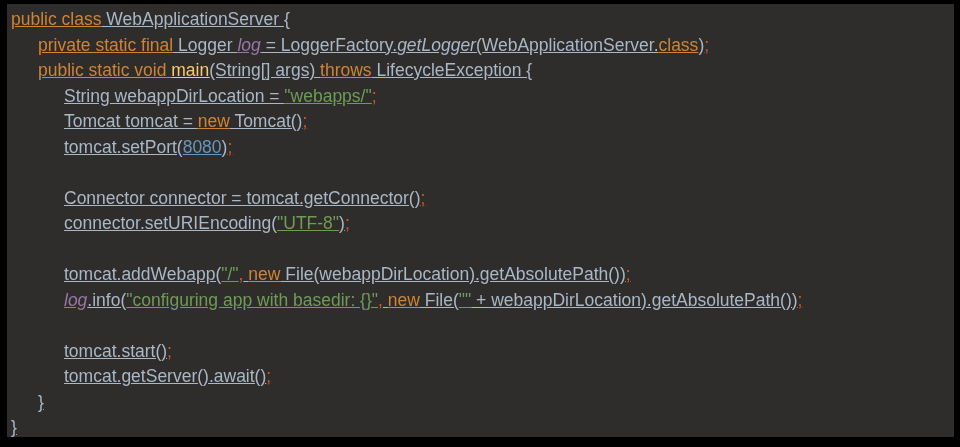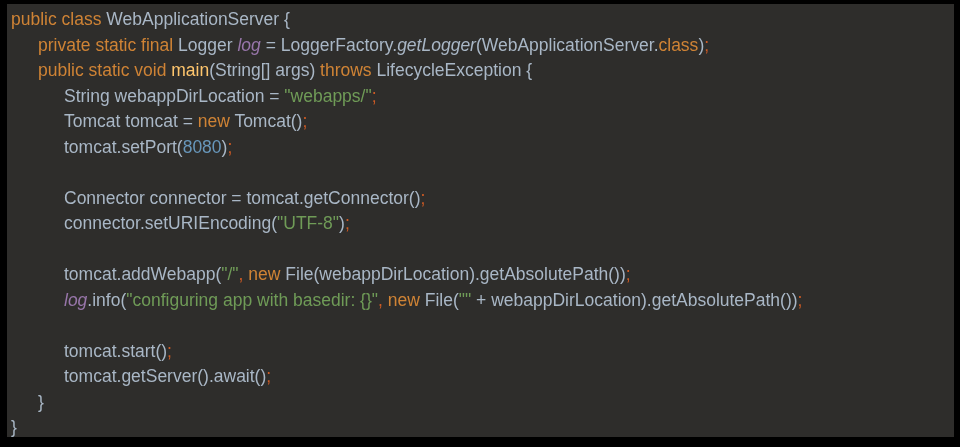--- a/index.html
+++ b/index.html
@@ -22,20 +22,20 @@
     line-height: 25.5px;
     padding: 3px 0 0 4px;
     box-sizing: border-box;
     white-space: pre;
     overflow: hidden;
   }
   .code-line {
     height: 25.5px;
     white-space: pre;
   }
-  .seg { display: inline; }
+  .seg { display: inline; text-decoration: underline; }
   .seg-field { font-style: italic; }
   .seg-static_method { font-style: italic; }
 </style>
 </head>
 <body>
 
 <div class="editor-panel" id="editor" style="color: rgb(169, 183, 198);"><div class="code-line" style="padding-left: 0px;"><span class="seg seg-keyword" style="color: rgb(207, 131, 53);">public class</span><span class="seg seg-default" style="color: rgb(169, 183, 198);"> WebApplicationServer {</span></div><div class="code-line" style="padding-left: 27px;"><span class="seg seg-keyword" style="color: rgb(207, 131, 53);">private static final</span><span class="seg seg-default" style="color: rgb(169, 183, 198);"> Logger </span><span class="seg seg-field" style="color: rgb(152, 118, 170);">log</span><span class="seg seg-default" style="color: rgb(169, 183, 198);"> = LoggerFactory.</span><span class="seg seg-static_method" style="color: rgb(169, 183, 198);">getLogger</span><span class="seg seg-default" style="color: rgb(169, 183, 198);">(WebApplicationServer.</span><span class="seg seg-keyword" style="color: rgb(207, 131, 53);">class</span><span class="seg seg-default" style="color: rgb(169, 183, 198);">)</span><span class="seg seg-punct" style="color: rgb(204, 90, 36);">;</span></div><div class="code-line" style="padding-left: 27px;"><span class="seg seg-keyword" style="color: rgb(207, 131, 53);">public static void </span><span class="seg seg-method_decl" style="color: rgb(255, 198, 109);">main</span><span class="seg seg-default" style="color: rgb(169, 183, 198);">(String[] args) </span><span class="seg seg-keyword" style="color: rgb(207, 131, 53);">throws</span><span class="seg seg-default" style="color: rgb(169, 183, 198);"> LifecycleException {</span></div><div class="code-line" style="padding-left: 53px;"><span class="seg seg-default" style="color: rgb(169, 183, 198);">String webappDirLocation = </span><span class="seg seg-string" style="color: rgb(111, 155, 87);">"webapps/"</span><span class="seg seg-punct" style="color: rgb(204, 90, 36);">;</span></div><div class="code-line" style="padding-left: 53px;"><span class="seg seg-default" style="color: rgb(169, 183, 198);">Tomcat tomcat = </span><span class="seg seg-keyword" style="color: rgb(207, 131, 53);">new</span><span class="seg seg-default" style="color: rgb(169, 183, 198);"> Tomcat()</span><span class="seg seg-punct" style="color: rgb(204, 90, 36);">;</span></div><div class="code-line" style="padding-left: 53px;"><span class="seg seg-default" style="color: rgb(169, 183, 198);">tomcat.setPort(</span><span class="seg seg-number" style="color: rgb(104, 151, 187);">8080</span><span class="seg seg-default" style="color: rgb(169, 183, 198);">)</span><span class="seg seg-punct" style="color: rgb(204, 90, 36);">;</span></div><div class="code-line" style="padding-left: 53px;">&nbsp;</div><div class="code-line" style="padding-left: 53px;"><span class="seg seg-default" style="color: rgb(169, 183, 198);">Connector connector = tomcat.getConnector()</span><span class="seg seg-punct" style="color: rgb(204, 90, 36);">;</span></div><div class="code-line" style="padding-left: 53px;"><span class="seg seg-default" style="color: rgb(169, 183, 198);">connector.setURIEncoding(</span><span class="seg seg-string" style="color: rgb(111, 155, 87);">"UTF-8"</span><span class="seg seg-default" style="color: rgb(169, 183, 198);">)</span><span class="seg seg-punct" style="color: rgb(204, 90, 36);">;</span></div><div class="code-line" style="padding-left: 53px;">&nbsp;</div><div class="code-line" style="padding-left: 53px;"><span class="seg seg-default" style="color: rgb(169, 183, 198);">tomcat.addWebapp(</span><span class="seg seg-string" style="color: rgb(111, 155, 87);">"/"</span><span class="seg seg-punct" style="color: rgb(204, 90, 36);">,</span><span class="seg seg-default" style="color: rgb(169, 183, 198);"> </span><span class="seg seg-keyword" style="color: rgb(207, 131, 53);">new</span><span class="seg seg-default" style="color: rgb(169, 183, 198);"> File(webappDirLocation).getAbsolutePath())</span><span class="seg seg-punct" style="color: rgb(204, 90, 36);">;</span></div><div class="code-line" style="padding-left: 53px;"><span class="seg seg-field" style="color: rgb(152, 118, 170);">log</span><span class="seg seg-default" style="color: rgb(169, 183, 198);">.info(</span><span class="seg seg-string" style="color: rgb(111, 155, 87);">"configuring app with basedir: {}"</span><span class="seg seg-punct" style="color: rgb(204, 90, 36);">,</span><span class="seg seg-default" style="color: rgb(169, 183, 198);"> </span><span class="seg seg-keyword" style="color: rgb(207, 131, 53);">new</span><span class="seg seg-default" style="color: rgb(169, 183, 198);"> File(</span><span class="seg seg-string" style="color: rgb(111, 155, 87);">""</span><span class="seg seg-default" style="color: rgb(169, 183, 198);"> + webappDirLocation).getAbsolutePath())</span><span class="seg seg-punct" style="color: rgb(204, 90, 36);">;</span></div><div class="code-line" style="padding-left: 53px;">&nbsp;</div><div class="code-line" style="padding-left: 53px;"><span class="seg seg-default" style="color: rgb(169, 183, 198);">tomcat.start()</span><span class="seg seg-punct" style="color: rgb(204, 90, 36);">;</span></div><div class="code-line" style="padding-left: 53px;"><span class="seg seg-default" style="color: rgb(169, 183, 198);">tomcat.getServer().await()</span><span class="seg seg-punct" style="color: rgb(204, 90, 36);">;</span></div><div class="code-line" style="padding-left: 27px;"><span class="seg seg-default" style="color: rgb(169, 183, 198);">}</span></div><div class="code-line" style="padding-left: 0px;"><span class="seg seg-default" style="color: rgb(169, 183, 198);">}</span></div></div>
 
 </body></html>

